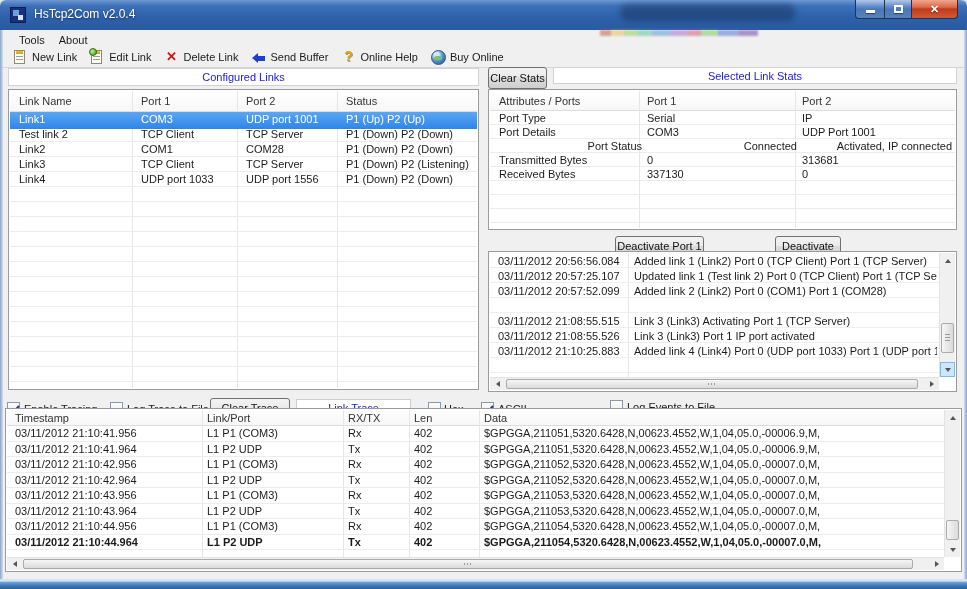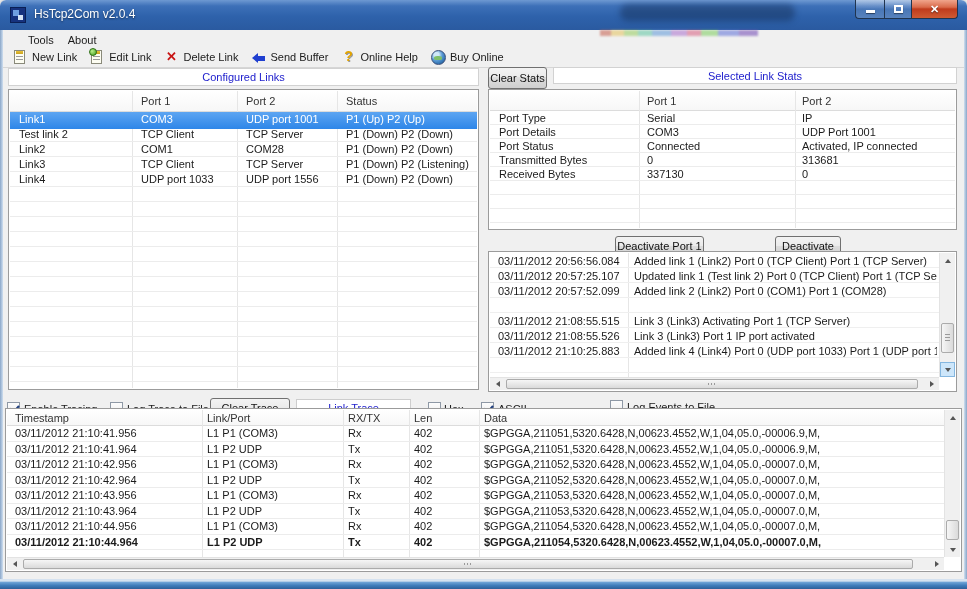--- a/index.html
+++ b/index.html
@@ -30,21 +30,21 @@
   .glyph-close{color:#fff;font-size:11px;font-weight:bold;text-shadow:0 1px 1px rgba(0,0,0,.5);}
   .frame-left,.frame-right{position:absolute;top:30px;bottom:10px;width:3px;z-index:5;}
   .frame-left{left:0;background:linear-gradient(90deg,#8aa6c8,#cfdff0);}
   .frame-right{right:0;background:linear-gradient(270deg,#8aa6c8,#cfdff0);}
   .frame-bottom{position:absolute;left:0;right:0;bottom:0;height:10px;z-index:5;
     background:linear-gradient(180deg,#d5e2f0 0%,#d5e2f0 20%,#6ba0d4 35%,#3f7cba 65%,#2e5f99 100%);}
   .client-bg{position:absolute;top:30px;left:3px;right:3px;bottom:10px;background:#f0f0f0;}
   .glass-strip{position:absolute;top:30px;left:600px;width:158px;height:6px;opacity:.6;filter:blur(1px);
     background:linear-gradient(90deg,#c96a5a 0 7%,#e6c76a 7% 15%,#9ecf6a 15% 24%,#6ac9a8 24% 33%,#6a9fd9 33% 45%,#b07ad0 45% 55%,#d96a8a 55% 64%,#86d06a 64% 75%,#6a7ad9 75% 88%,#7a55b8 88% 100%);}
   
-  .menubar{position:absolute;top:31px;left:3px;right:3px;height:17px;display:flex;align-items:center;padding-left:18px;}
+  .menubar{position:absolute;top:31px;left:3px;right:3px;height:17px;display:flex;align-items:center;padding-left:9px;}
   .menu-item{padding:1px 7px;cursor:default;}
   .toolbar{position:absolute;top:47px;left:3px;right:3px;height:20px;display:flex;align-items:center;
     padding-left:6px;border-bottom:1px solid #d6d6d6;}
   .tb-item{display:flex;align-items:center;gap:4px;padding:0 9px 0 3px;height:18px;cursor:default;}
   .tb-icon{width:16px;height:16px;position:relative;display:inline-block;}
   .icon-page{position:absolute;left:2px;top:1px;width:11px;height:14px;background:#fdfdf2;border:1px solid #8a8a7a;box-sizing:border-box;}
   .icon-page::before{content:"";position:absolute;left:1px;right:1px;top:0;height:3px;background:linear-gradient(180deg,#e8c23a,#caa21c);}
   .icon-page::after{content:"";position:absolute;left:1px;right:1px;top:5px;height:6px;
     background:repeating-linear-gradient(180deg,#9a9a9a 0 1px,transparent 1px 3px);}
   .icon-dot-green{position:absolute;left:0;top:-1px;width:6px;height:6px;border-radius:50%;
@@ -189,20 +189,21 @@
     </span>
   </div>
 
   <div class="panel-header" style="left:8px;top:68px;width:471px;height:18px;line-height:17px;">Configured Links</div>
 
   <div class="table" style="left:8px;top:89px;width:471px;height:301px;">
     <div class="vline" style="left:123px;top:1px;bottom:1px;"></div>
     <div class="vline" style="left:228px;top:1px;bottom:1px;"></div>
     <div class="vline" style="left:328px;top:1px;bottom:1px;"></div>
     <div class="thead links-h" style="height:21px;line-height:21px;">
+      <span class="hcell lc1">Link Name</span>
       <span class="hcell lc2">Port 1</span>
       <span class="hcell lc3">Port 2</span>
       <span class="hcell lc4">Status</span>
     </div>
     <div class="tbody links-body">
       <div class="row lrow sel" style="top:0;">
         <span class="cell lc1">Link1</span>
         <span class="cell lc2">COM3</span>
         <span class="cell lc3">UDP port 1001</span>
         <span class="cell lc4">P1 (Up) P2 (Up)</span>
@@ -234,35 +235,36 @@
     </div>
   </div>
 
   <div class="btn" style="left:488px;top:67px;width:59px;height:22px;line-height:20px;">Clear Stats</div>
   <div class="panel-header" style="left:553px;top:67px;width:404px;height:17px;line-height:16px;">Selected Link Stats</div>
 
   <div class="table" style="left:488px;top:89px;width:469px;height:141px;">
     <div class="vline" style="left:150px;top:1px;bottom:1px;"></div>
     <div class="vline" style="left:306px;top:1px;bottom:1px;"></div>
     <div class="thead" style="height:20px;line-height:20px;">
+      <span class="hcell sc1">Attributes / Ports</span>
       <span class="hcell sc2">Port 1</span>
       <span class="hcell sc3">Port 2</span>
     </div>
     <div class="tbody stats-body">
       <div class="row srow" style="top:0;">
         <span class="cell sc1">Port Type</span>
         <span class="cell sc2">Serial</span>
         <span class="cell sc3">IP</span>
       </div>
       <div class="row srow" style="top:14px;">
         <span class="cell sc1">Port Details</span>
         <span class="cell sc2">COM3</span>
         <span class="cell sc3">UDP Port 1001</span>
       </div>
-      <div class="row srow" style="top:28px;">
+      <div class="row srow" style="top:28px;text-align:right;">
         <span class="cell sc1">Port Status</span>
         <span class="cell sc2">Connected</span>
         <span class="cell sc3">Activated, IP connected</span>
       </div>
       <div class="row srow" style="top:42px;">
         <span class="cell sc1">Transmitted Bytes</span>
         <span class="cell sc2">0</span>
         <span class="cell sc3">313681</span>
       </div>
       <div class="row srow" style="top:56px;">

